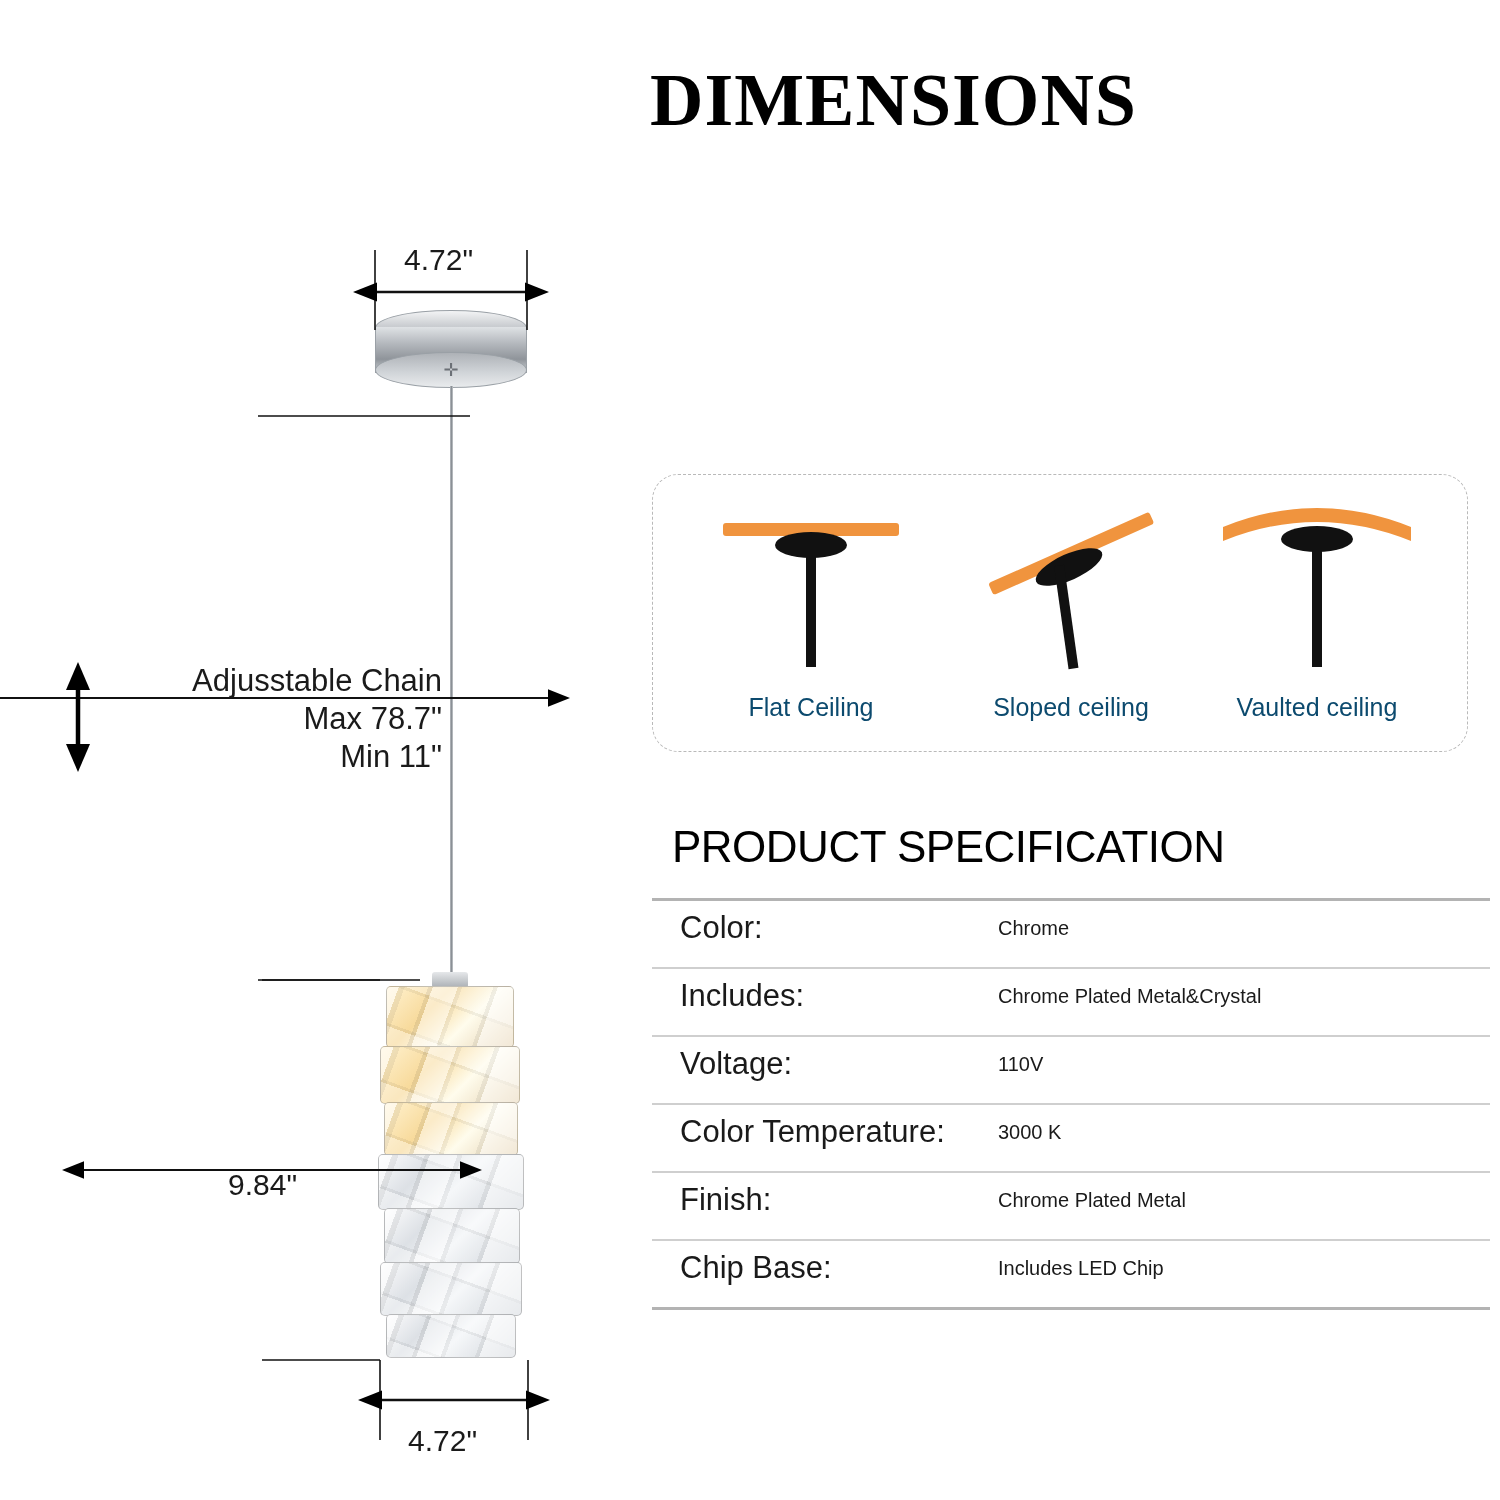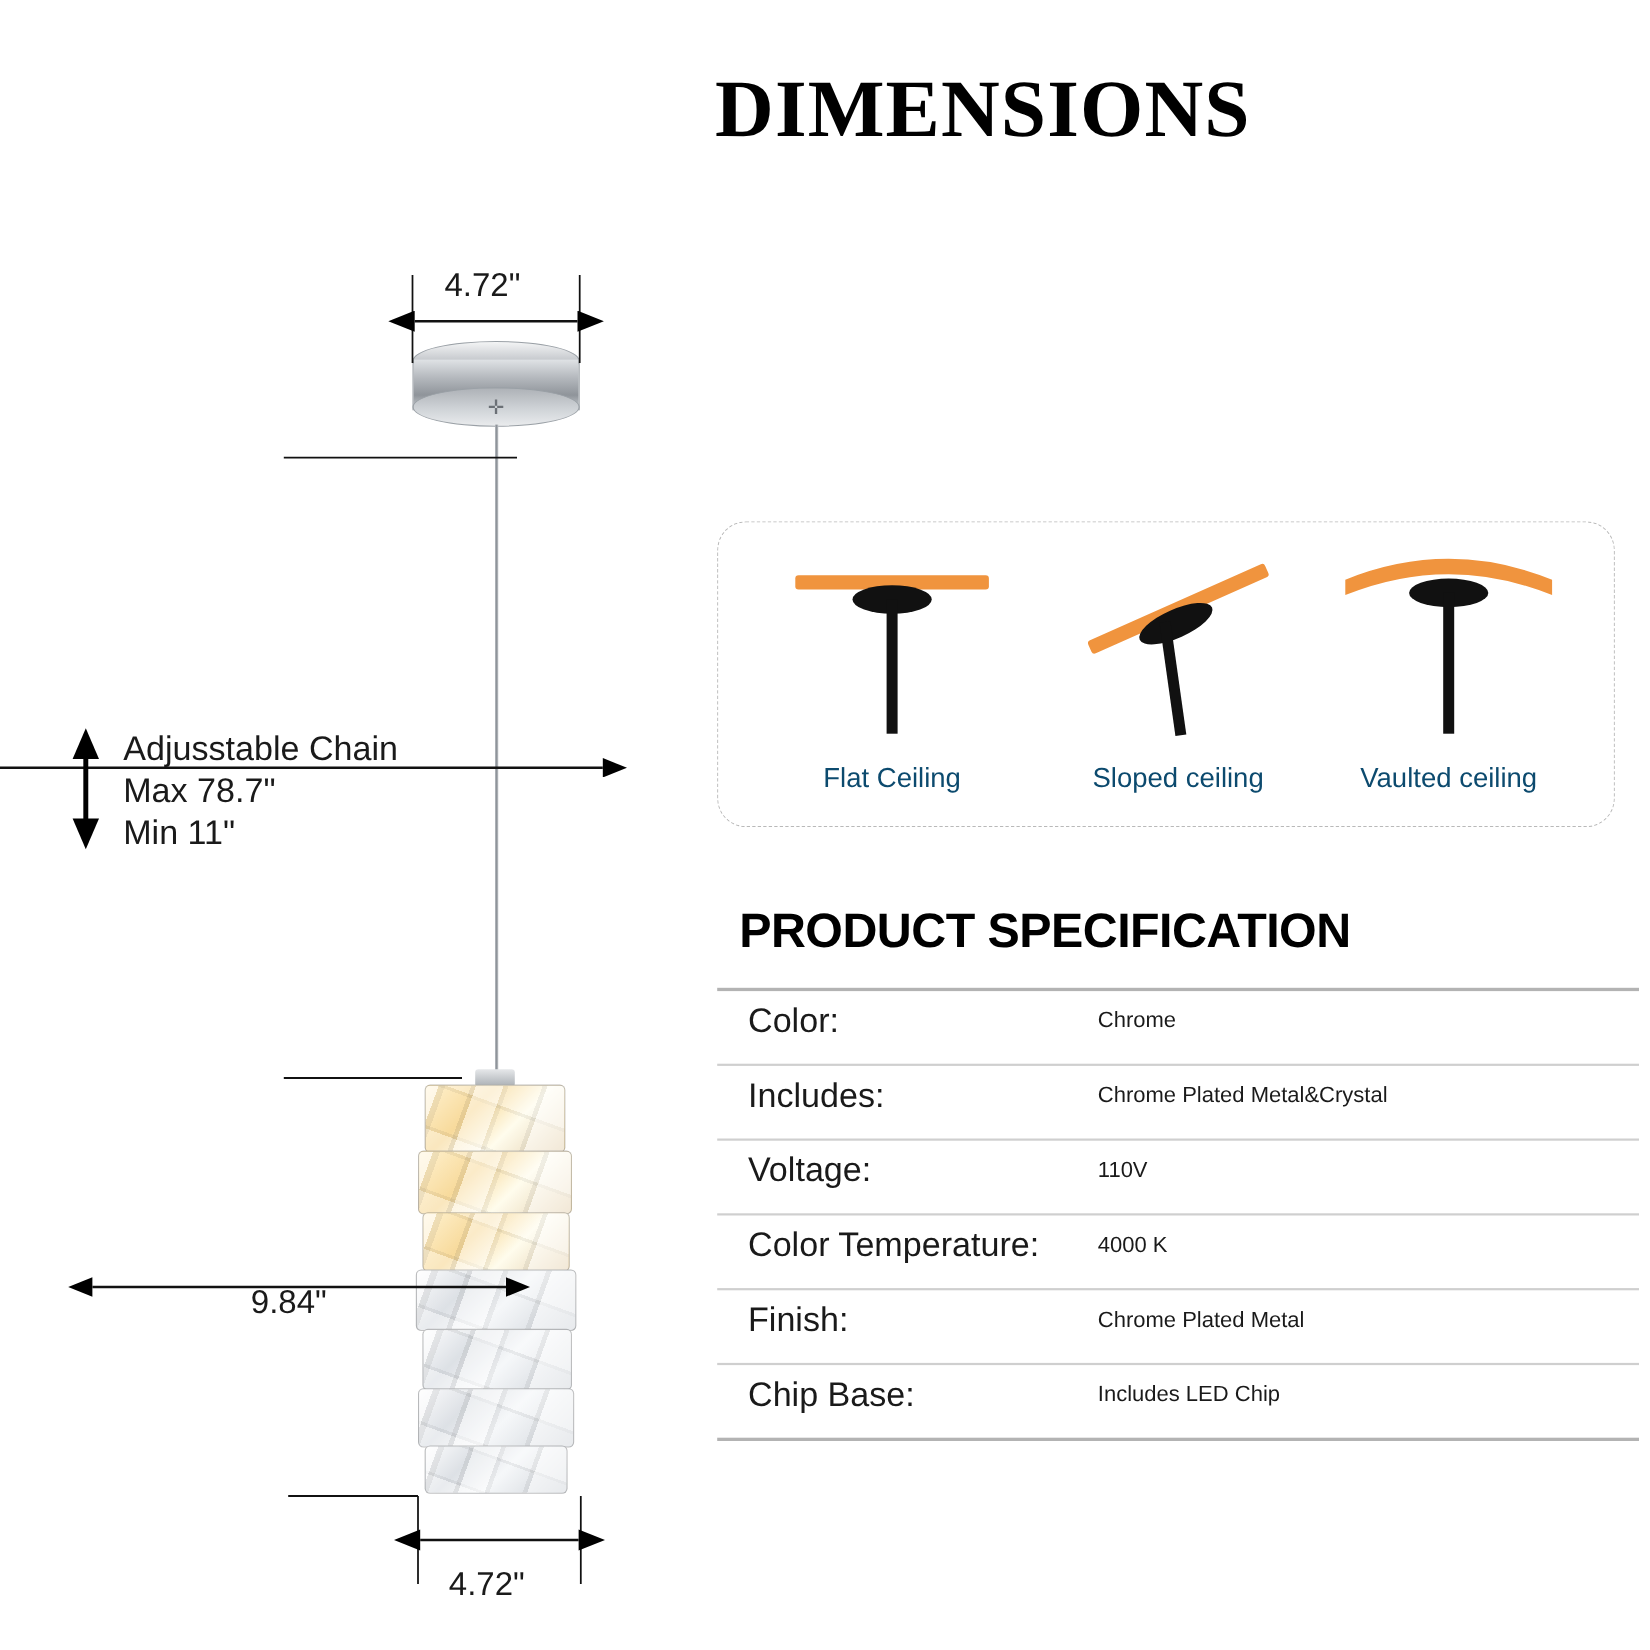--- a/index.html
+++ b/index.html
@@ -59,21 +59,21 @@
   #height-label {
     left: 228px;
     top: 1168px;
     font-size: 30px;
   }
   #chain-label {
     left: 112px;
     top: 662px;
     font-size: 31px;
     line-height: 38px;
-    text-align: left;
+    text-align: right;
     width: 330px;
     white-space: normal;
   }
 
   
   #canopy {
     position: absolute;
     left: 375px;
     top: 310px;
     width: 152px;
@@ -198,21 +198,21 @@
     color: #0c4a6e;
   }
   .ceil-art { position: absolute; left: 0; top: 0; width: 260px; height: 190px; }
 
   
   #spec-title {
     position: absolute;
     left: 672px;
     top: 822px;
     font-family: "Liberation Sans", sans-serif;
-    font-weight: bold;
+    font-weight: normal;
     font-size: 44px;
     letter-spacing: -0.5px;
     color: #000;
     white-space: nowrap;
   }
   #spec-table {
     position: absolute;
     left: 652px;
     top: 898px;
     width: 838px;
@@ -370,21 +370,21 @@
   <div class="spec-rule thin"></div>
 
   <div class="spec-row">
     <div class="spec-label">Voltage:</div>
     <div class="spec-value">110V</div>
   </div>
   <div class="spec-rule thin"></div>
 
   <div class="spec-row">
     <div class="spec-label">Color Temperature:</div>
-    <div class="spec-value">4000 K</div>
+    <div class="spec-value">3000 K</div>
   </div>
   <div class="spec-rule thin"></div>
 
   <div class="spec-row">
     <div class="spec-label">Finish:</div>
     <div class="spec-value">Chrome Plated Metal</div>
   </div>
   <div class="spec-rule thin"></div>
 
   <div class="spec-row">

